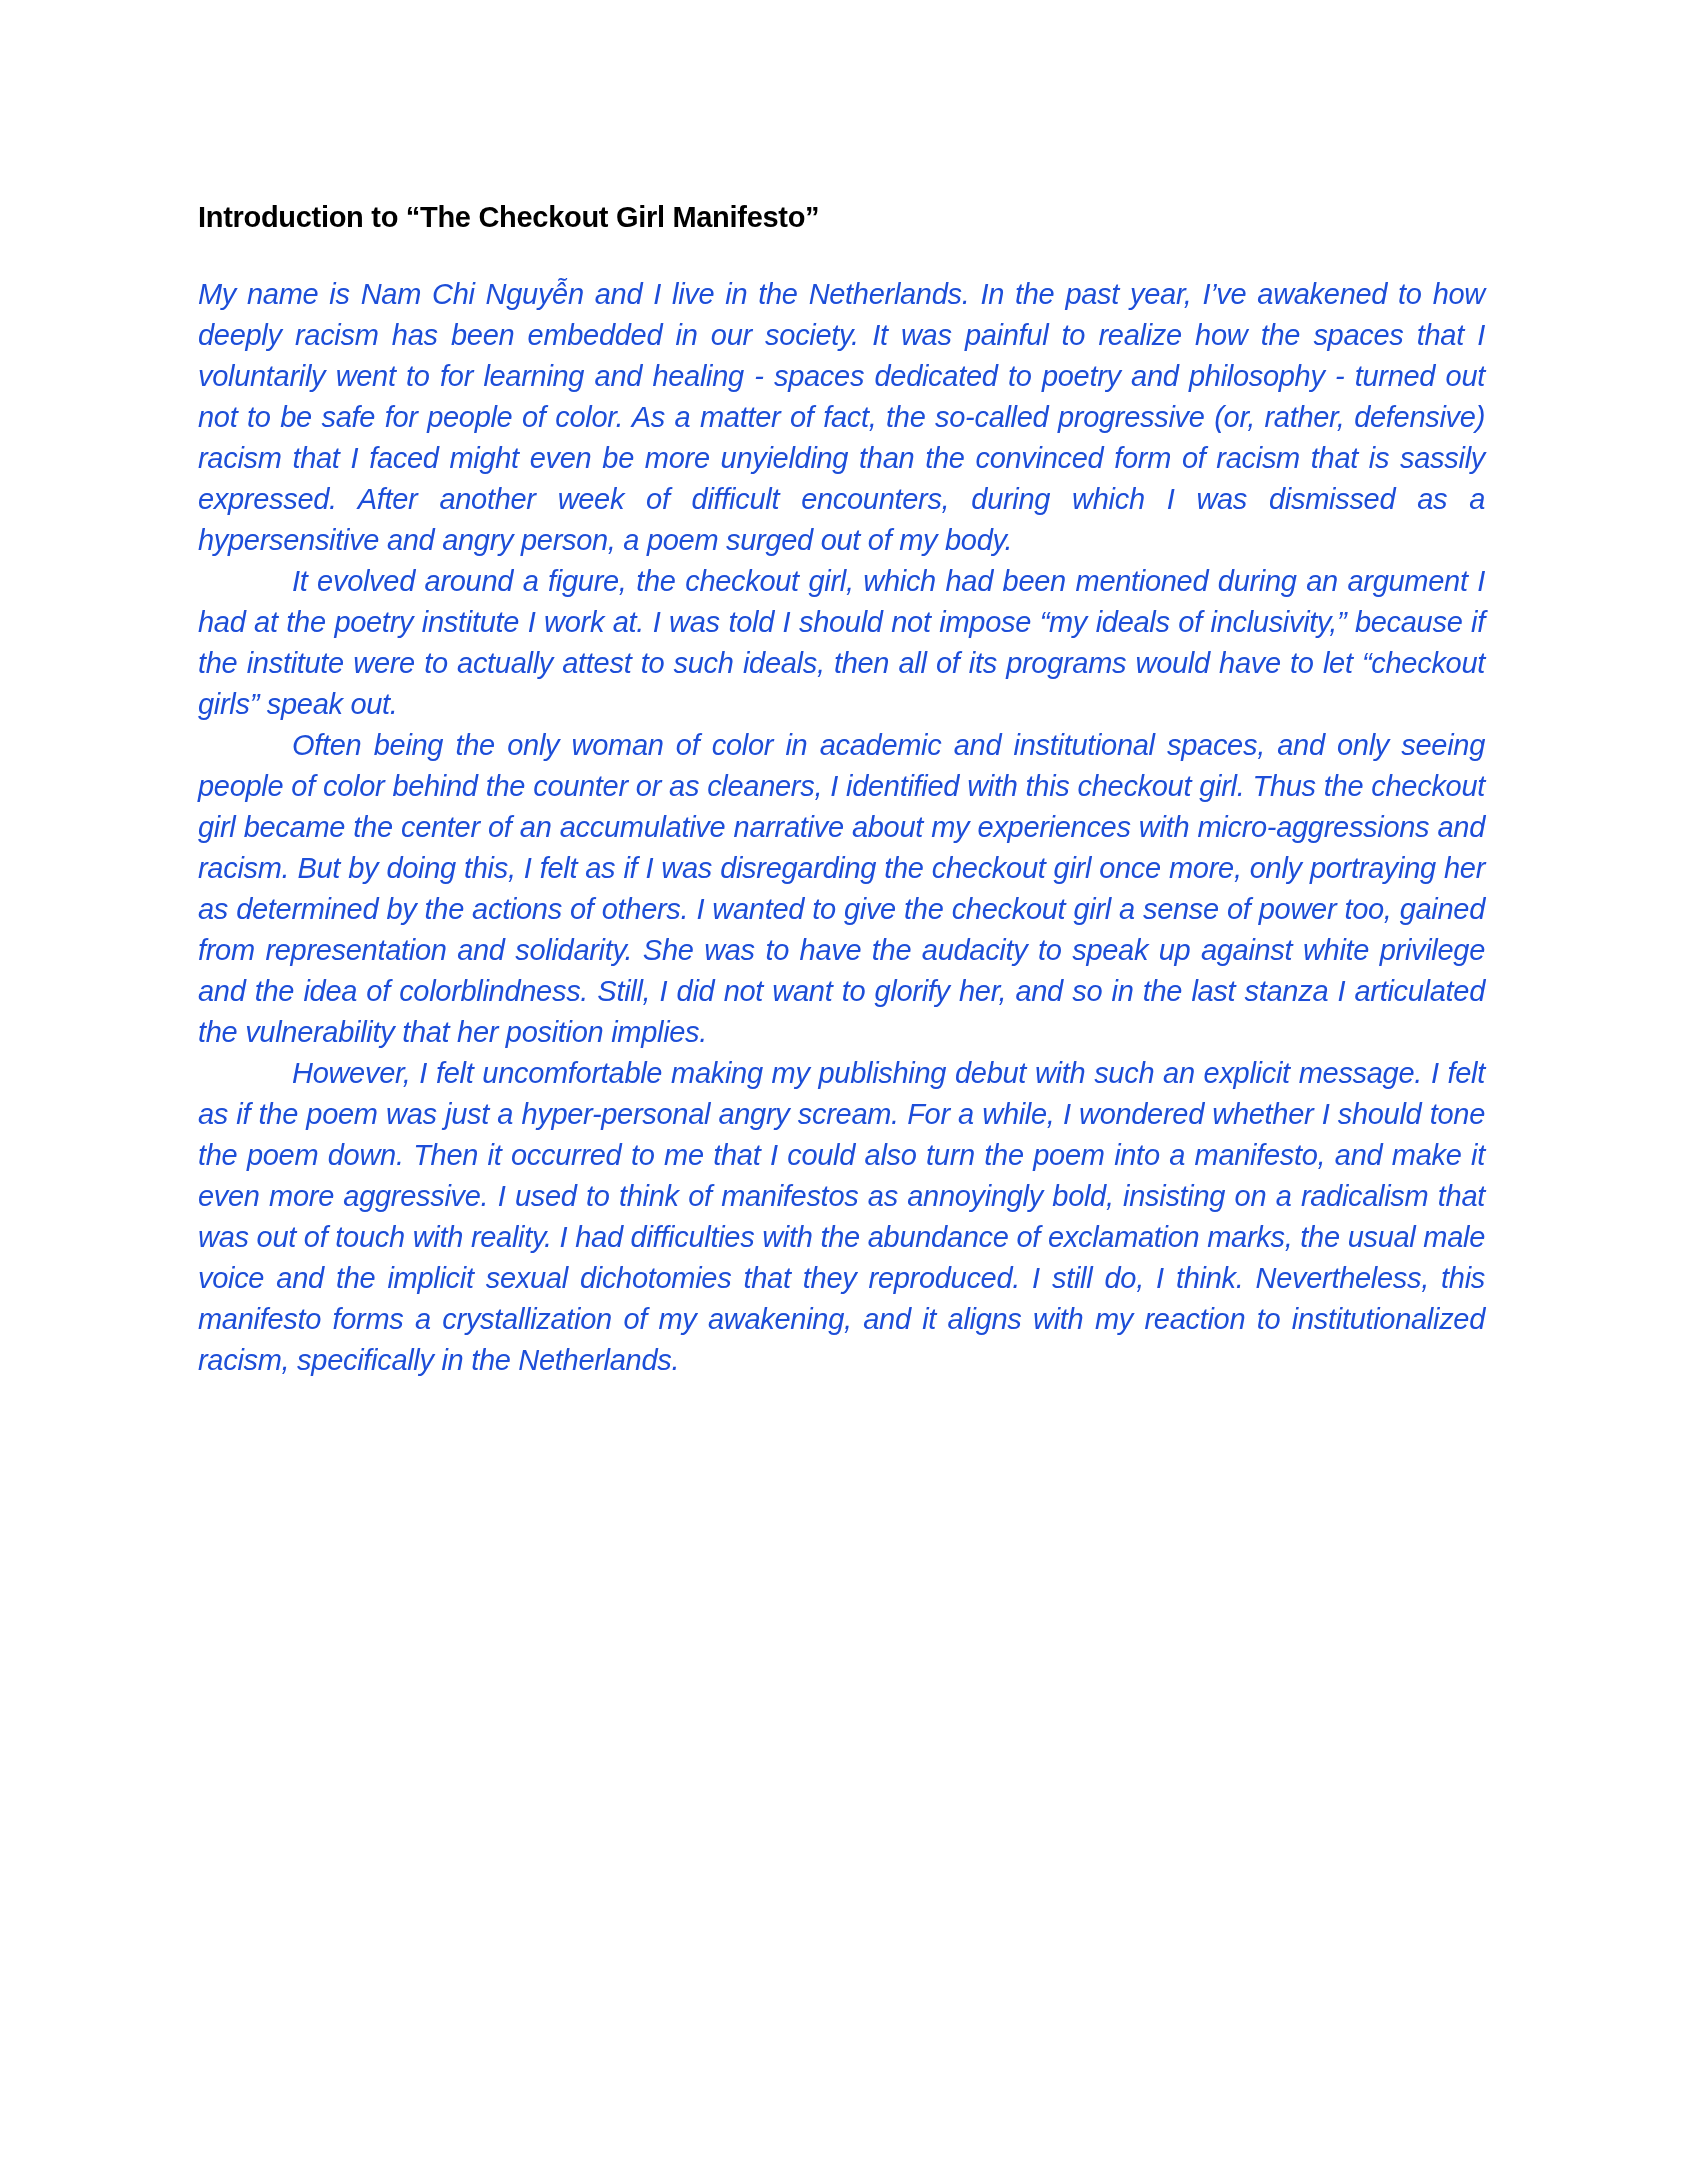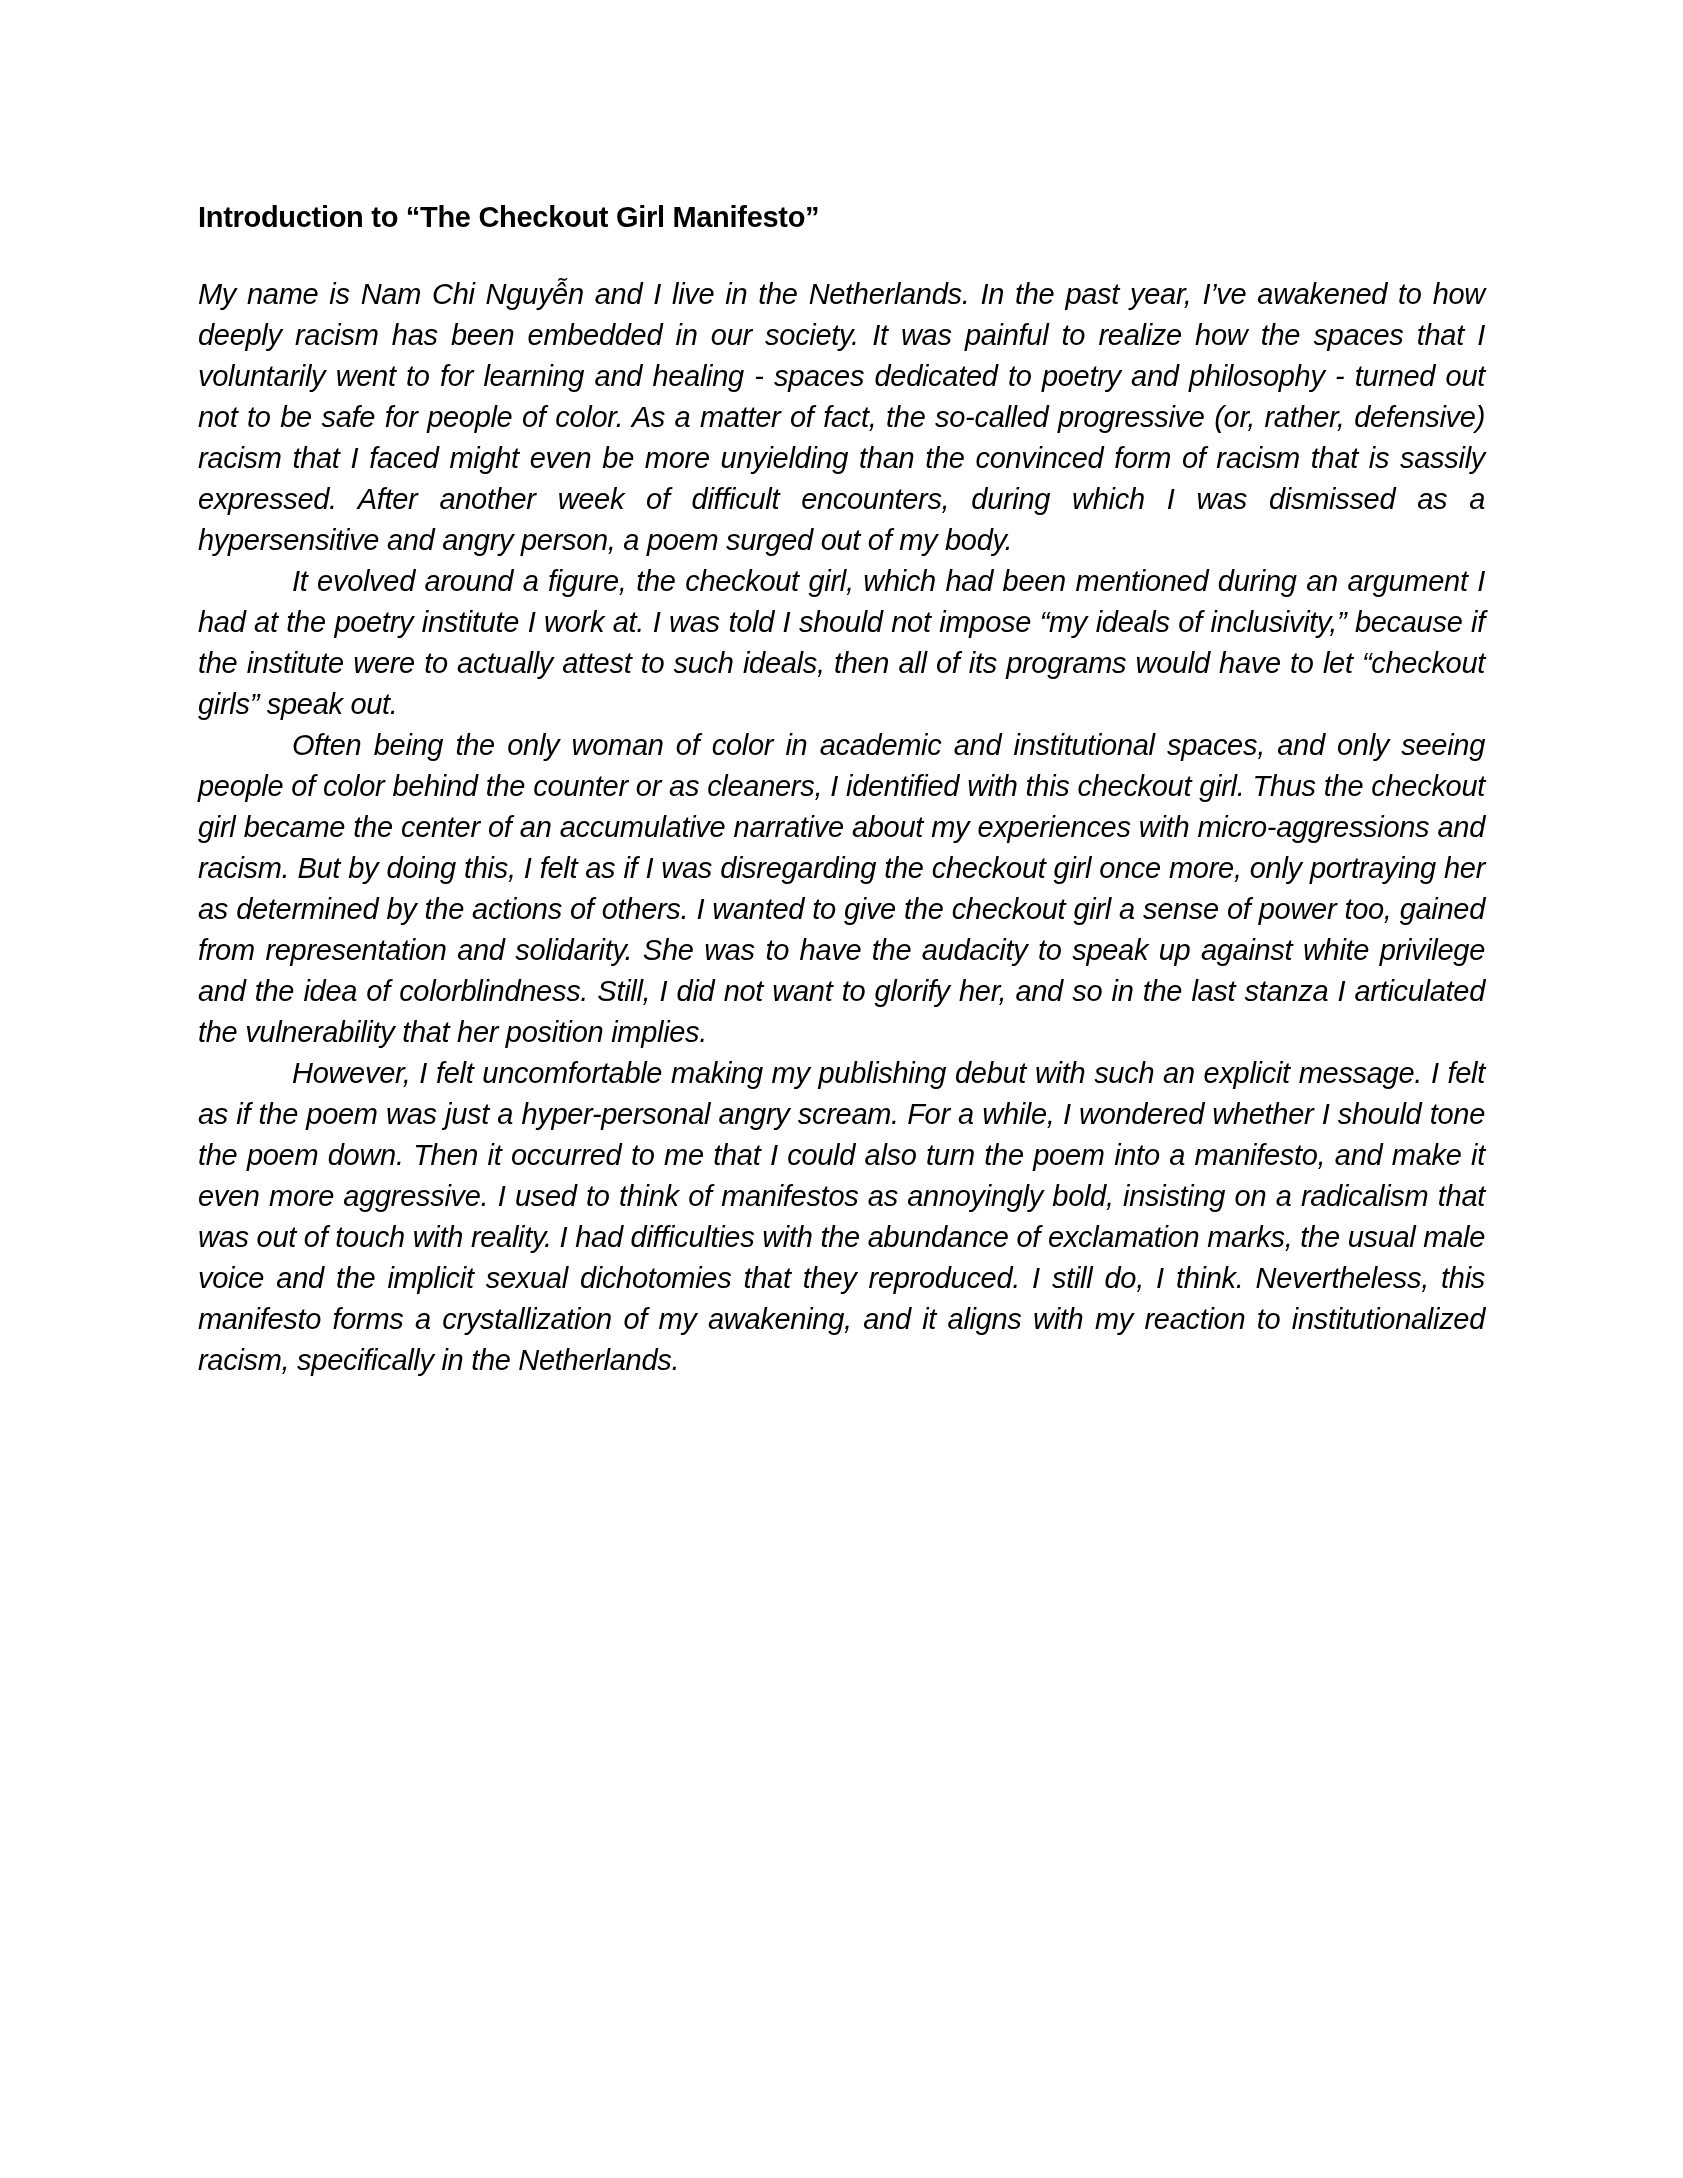--- a/index.html
+++ b/index.html
@@ -29,21 +29,21 @@
     letter-spacing: -0.3px;
     margin-bottom: 36px;
     color: #000000;
   }
   .doc-body p {
     font-size: 29px;
     font-style: italic;
     line-height: 41px;
     letter-spacing: -0.3px;
     text-align: justify;
-    color: #000000;
+    color: #1d4ed8;
   }
   .doc-body p.indented {
     text-indent: 94px;
   }
 </style>
 </head>
 <body>
 
 <div class="page">
   <div class="content">

